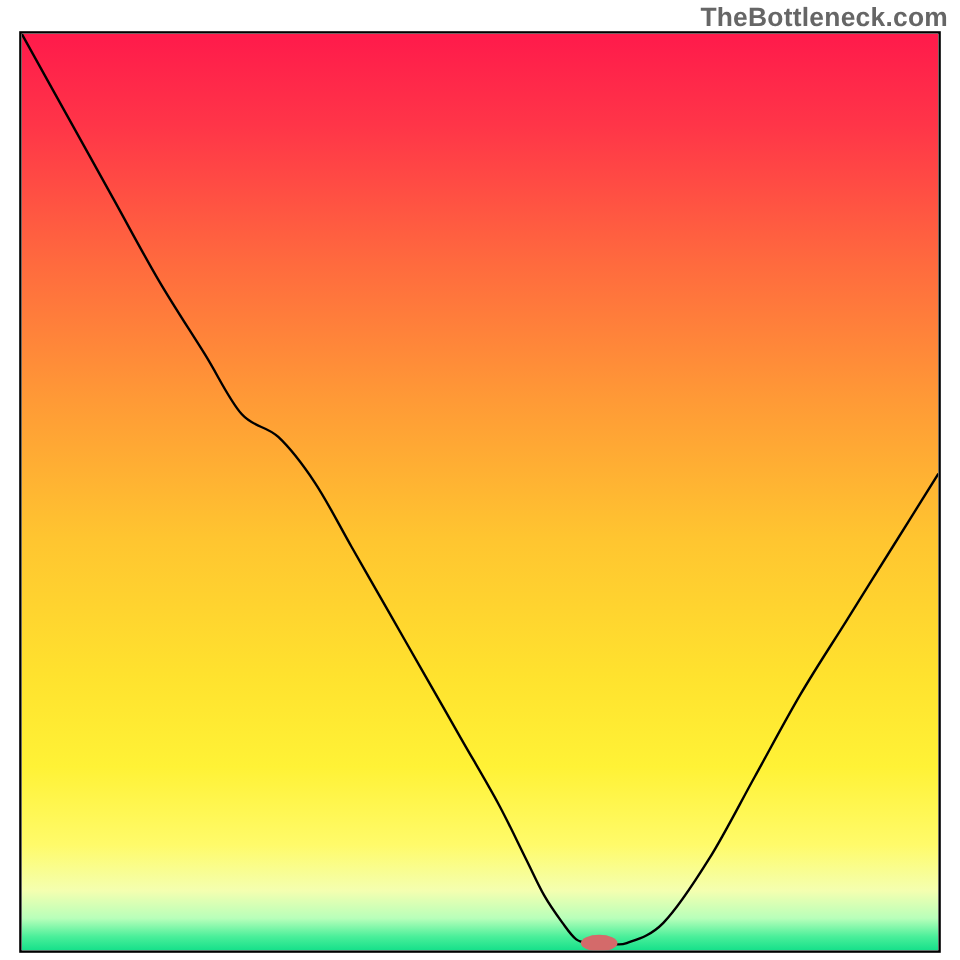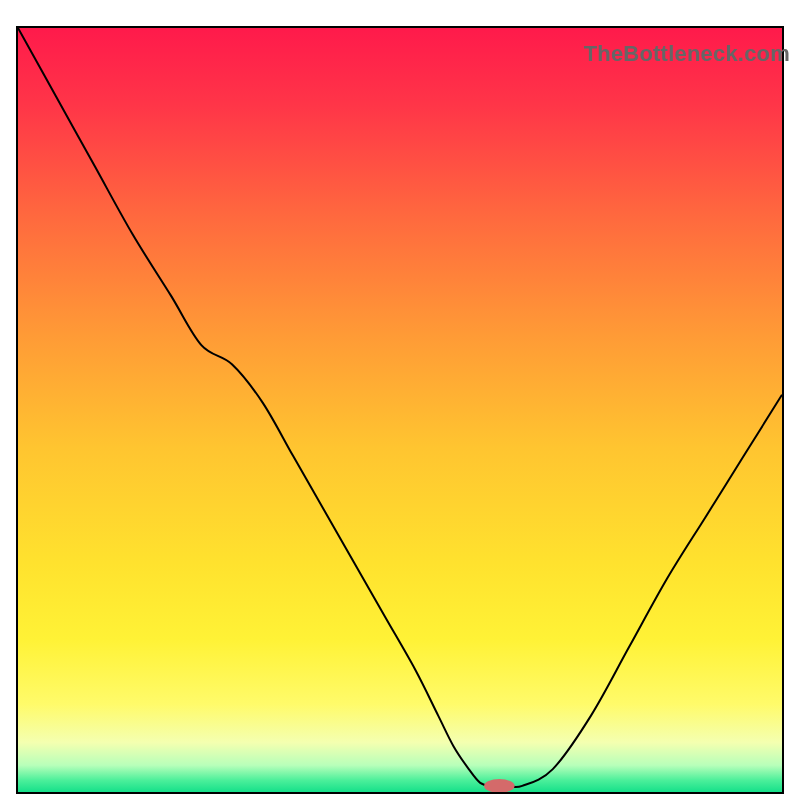--- a/index.html
+++ b/index.html
@@ -17,21 +17,20 @@
   }
   .watermark {
     position: absolute;
     top: 2px;
     right: 10px;
     font-size: 22px;
     font-weight: bold;
     color: #666666;
     letter-spacing: 0.2px;
     z-index: 10;
-    margin-top: 39px;
   }
   .chart-box {
     position: absolute;
     left: 16px;
     top: 26px;
     width: 768px;
     height: 768px;
     border: 2px solid #000;
     box-sizing: border-box;
     overflow: hidden;

